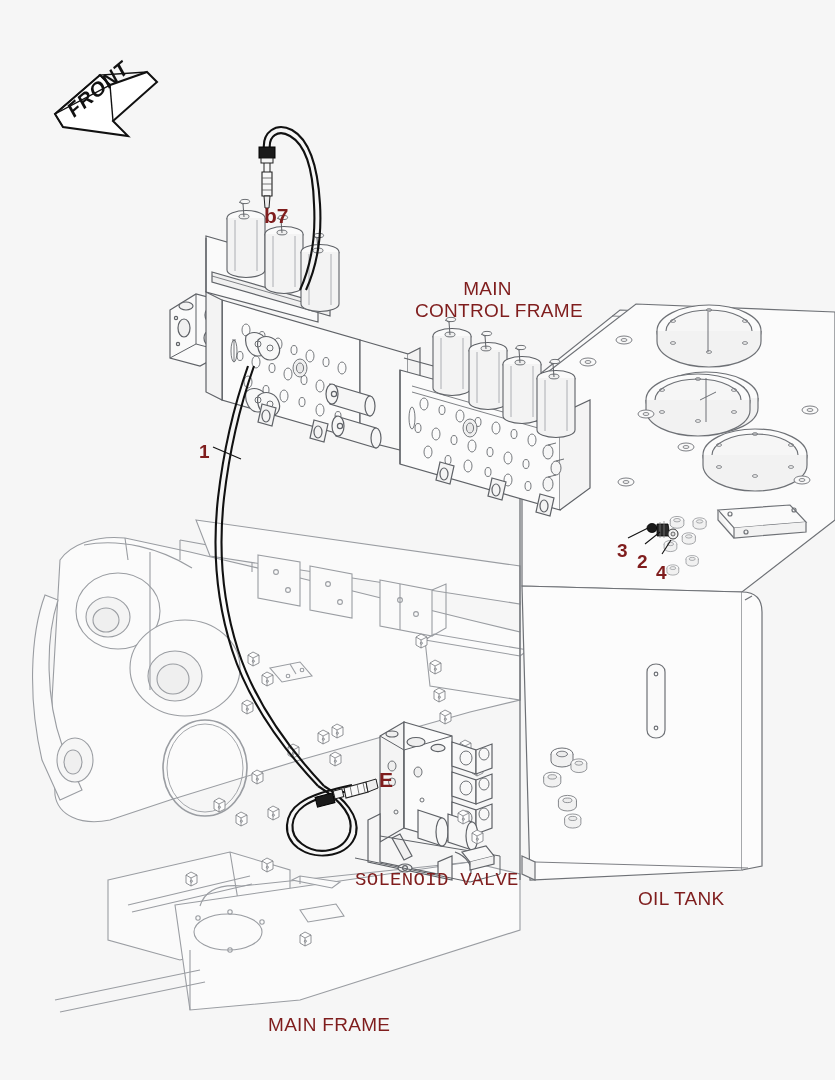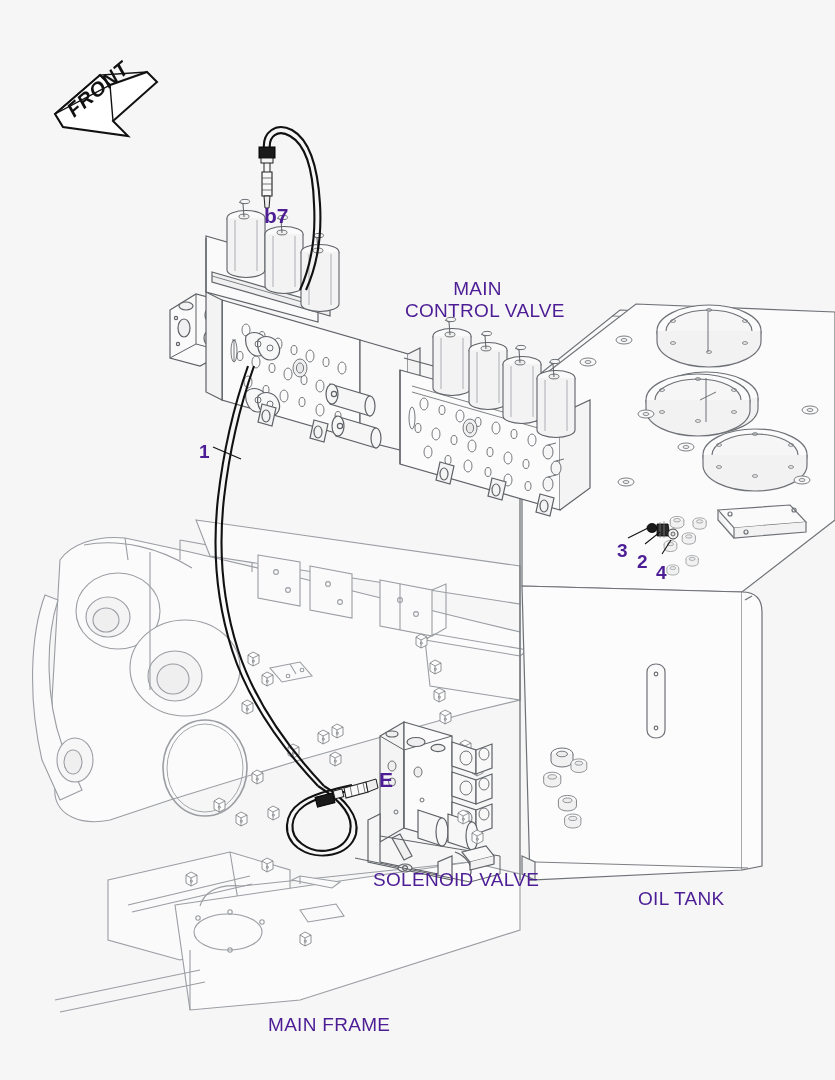--- a/index.html
+++ b/index.html
@@ -1,19 +1,19 @@
 <!DOCTYPE html>
 <html><head>
 <meta charset="utf-8">
 <style>
   html,body{margin:0;padding:0;background:#ffffff;}
   body{font-family:"Liberation Sans",sans-serif;}
   #page{position:relative;width:835px;height:1080px;background:#f6f6f6;overflow:hidden;}
   #page svg{position:absolute;left:0;top:0;width:835px;height:1080px;}
-  .lbl{position:absolute;color:#4c1d95;font-family:"Liberation Sans",sans-serif;white-space:nowrap;}
+  .lbl{position:absolute;color:#7f1d1d;font-family:"Liberation Sans",sans-serif;white-space:nowrap;}
   .lbl-part{font-size:19px;letter-spacing:.3px;}
   .lbl-call{font-size:19px;font-weight:700;}
   .lbl-port{font-size:21px;font-weight:700;}
   .lbl-ctr{text-align:center;}
 </style>
 </head>
 <body>
 
 <div id="page">
 
@@ -462,26 +462,26 @@
 
   <g>
     <path d="M147,72 L157,82 L113,121 L128,136 L63,127 L55,114 L100,75 L110,85 Z" fill="#ffffff" stroke="#111" stroke-width="2"></path>
     <path d="M147,72 L100,75 L110,85 L55,114 L63,127" fill="none" stroke="#111" stroke-width="1.4"></path>
     <path d="M110,85 L113,121" fill="none" stroke="#111" stroke-width="1.4"></path>
     <path d="M100,75 L55,114" fill="none" stroke="#111" stroke-width="1.4"></path>
     <text x="74" y="118" transform="rotate(-40 74 118)" font-family="Liberation Sans, sans-serif" font-size="20" font-style="italic" font-weight="700" fill="#111" letter-spacing="1">FRONT</text>
   </g>
 </svg>
 
-<div class="lbl lbl-part lbl-ctr" style="left:405px;top:278px;width:145px;">
+<div class="lbl lbl-part lbl-ctr" style="left:415px;top:278px;width:145px;">
   <div>MAIN</div>
-  <div>CONTROL VALVE</div>
+  <div>CONTROL FRAME</div>
 </div>
 
-<div class="lbl lbl-part" style="left:373px;top:869px;">SOLENOID VALVE</div>
+<div class="lbl lbl-part" style="left:355px;top:869px;font-family:Liberation Mono, monospace;">SOLENOID VALVE</div>
 
 <div class="lbl lbl-part" style="left:638px;top:888px;">OIL TANK</div>
 
 <div class="lbl lbl-part" style="left:268px;top:1014px;">MAIN FRAME</div>
 
 <div class="lbl lbl-port" style="left:264px;top:204px;">b7</div>
 
 <div class="lbl lbl-port" style="left:379px;top:768px;">E</div>
 
 <div class="lbl lbl-call" style="left:199px;top:441px;">1</div>

